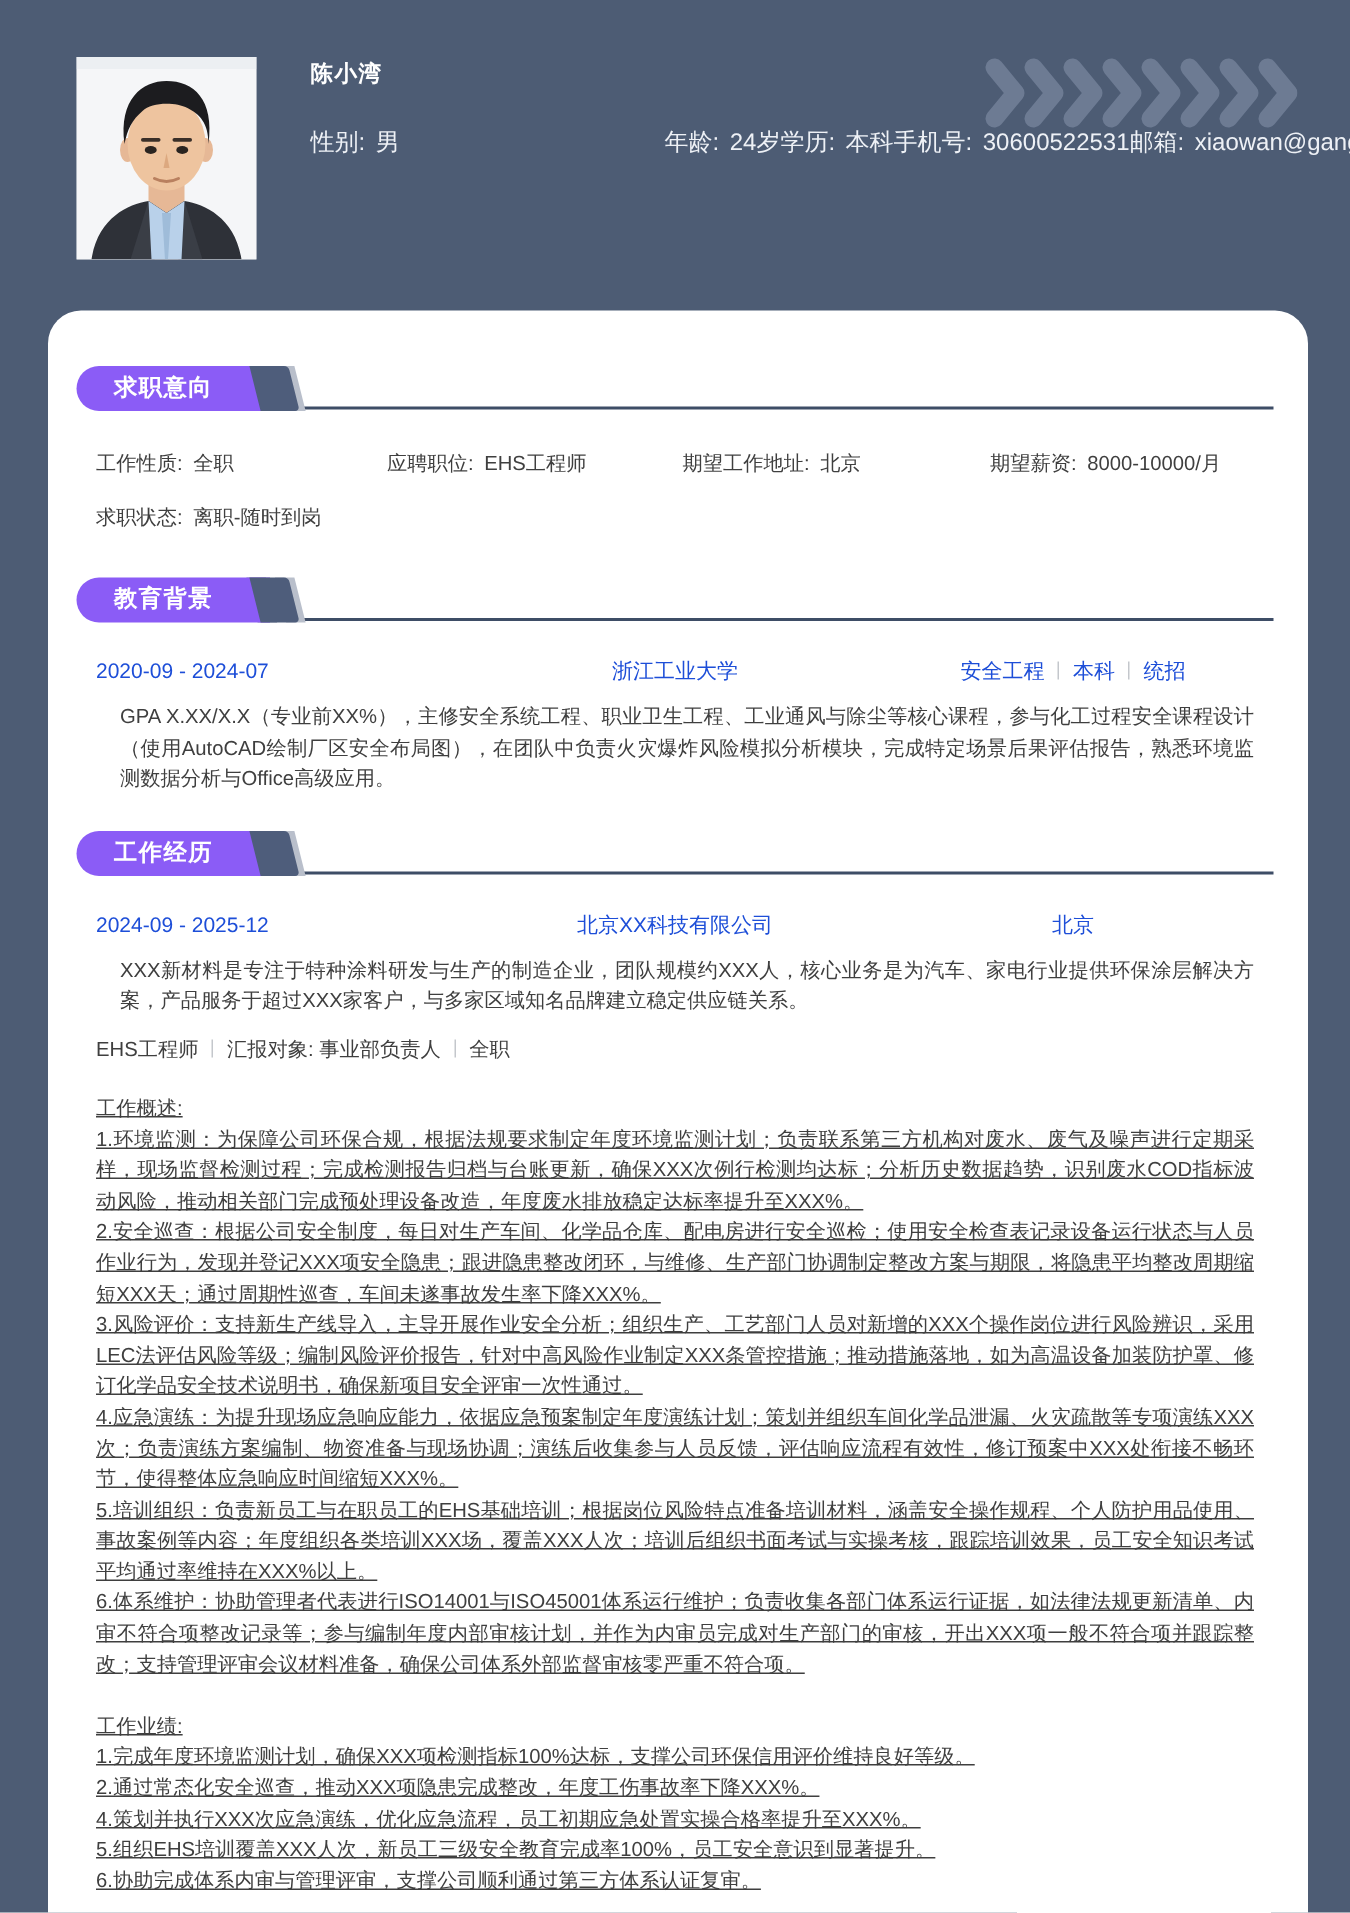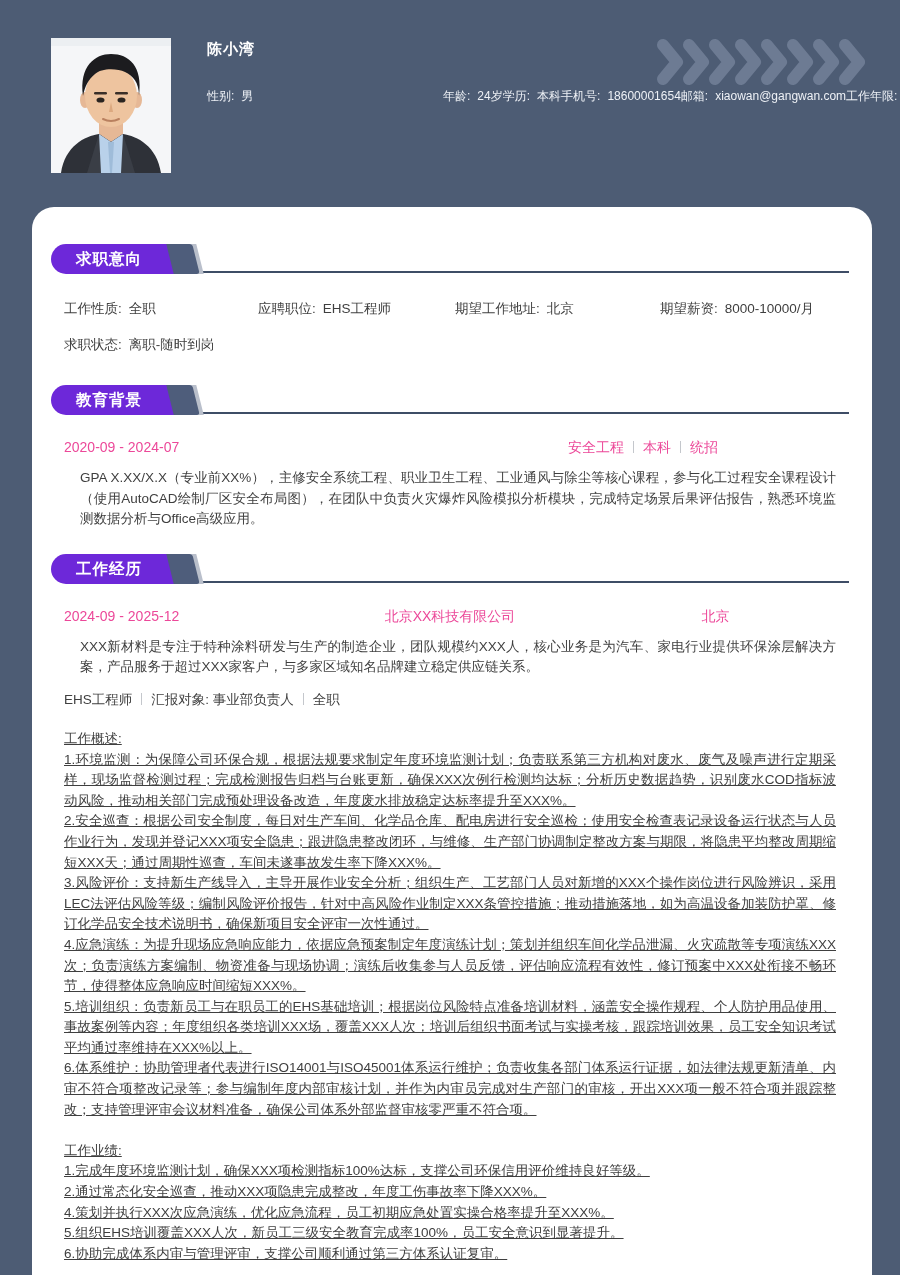--- a/index.html
+++ b/index.html
@@ -18,55 +18,55 @@
   }
   .name{
     position:absolute;left:207px;top:40px;
     color:#ffffff;font-size:15px;font-weight:bold;letter-spacing:1px;
   }
   .detail-grid{
     position:absolute;left:207px;top:83px;width:620px;
     display:grid;grid-template-columns:236px auto;grid-auto-rows:26px;
     grid-auto-flow:column;
   }
-  .detail-item{color:#eef1f6;font-size:12px;line-height:26px;white-space:nowrap;}
+  .detail-item{color:#eef1f6;font-size:16px;line-height:26px;white-space:nowrap;}
   .detail-item .lab{margin-right:7px;}
   .chevrons{position:absolute;left:655px;top:38px;}
   
   .card{
     position:absolute;left:32px;top:207px;width:840px;height:1100px;
     background:#ffffff;border-radius:22px 22px 0 0;
   }
   
   .sec{position:relative;height:30px;margin:0 23px 0 19px;}
   .sec-line{position:absolute;left:150px;right:0;bottom:1px;height:2px;background:#3e4d66;}
   .sec-badge{
     position:absolute;left:0;top:0;width:104px;height:30px;
-    background:#6d28d9;border-radius:16px 0 0 16px;z-index:2;
+    background:#8b5cf6;border-radius:16px 0 0 16px;z-index:2;
     color:#ffffff;font-size:15.5px;font-weight:bold;line-height:30px;
     padding-left:25px;letter-spacing:1px;white-space:nowrap;
   }
   .sec-badge::after{
     content:"";position:absolute;right:-16px;top:0;width:26px;height:30px;
     background:#4e5d7b;transform:skewX(14deg);border-radius:0 3px 3px 0;
   }
   .stripe{position:absolute;top:0;height:30px;width:13px;transform:skewX(14deg);z-index:1;}
   .stripe.s1{left:117px;background:#8790a6;}
   .stripe.s2{left:136px;background:#b9bfcb;}
   
   .content{margin:0 36px 0 32px;color:#3f3f3f;font-size:13.5px;}
   .intent-row1{
     display:grid;grid-template-columns:194px 197px 205px auto;
     margin-top:26px;line-height:18px;
   }
   .intent-row2{margin-top:18px;line-height:18px;}
   .kv .lab{margin-right:7px;}
   .meta-row{
     display:flex;align-items:baseline;margin-top:23px;
-    font-size:14px;color:#ec4899;line-height:18px;
+    font-size:14px;color:#1d4ed8;line-height:18px;
   }
   .meta-row .l{flex:1;text-align:left;}
   .meta-row .c{flex:1.2;text-align:center;}
   .meta-row .r{flex:1;text-align:center;}
   .tagsep{display:inline-block;width:1px;height:12px;background:#c4c7cc;
     margin:0 9px;vertical-align:-1px;}
   .para{margin:12px 0 0 16px;line-height:20.6px;text-align:justify;}
   .role-line{margin-top:13px;line-height:18px;}
   .block{margin-top:20px;}
   .block p{margin:0;line-height:20.6px;text-align:justify;text-decoration:underline;}
@@ -110,21 +110,21 @@
       <path d="M52 81 Q60 85 68 81" stroke="#b9805f" stroke-width="2" fill="none" stroke-linecap="round"></path>
     </svg>
   </div>
 
   <div class="name">陈小湾</div>
 
   <div class="detail-grid">
     <div class="detail-item"><span class="lab">性别:</span><span>男</span></div>
     <div class="detail-item"><span class="lab">年龄:</span><span>24岁</span></div>
     <div class="detail-item"><span class="lab">学历:</span><span>本科</span></div>
-    <div class="detail-item"><span class="lab">手机号:</span><span>18600001654</span></div>
+    <div class="detail-item"><span class="lab">手机号:</span><span>30600522531</span></div>
     <div class="detail-item"><span class="lab">邮箱:</span><span>xiaowan@gangwan.com</span></div>
     <div class="detail-item"><span class="lab">工作年限:</span></div>
 
   </div>
 
   <div class="chevrons">
     <svg width="210" height="48" viewBox="0 0 210 48">
       <g stroke="#6d7b93" stroke-width="12" fill="none" stroke-linecap="round" stroke-linejoin="round">
         <path d="M8 7 L22 24 L8 41"></path>
         <path d="M34 7 L48 24 L34 41"></path>
@@ -159,20 +159,21 @@
 
   <div class="sec sec2">
     <div class="sec-line"></div>
     <div class="stripe s1"></div>
     <div class="stripe s2"></div>
     <div class="sec-badge">教育背景</div>
   </div>
   <div class="content">
     <div class="meta-row">
       <span class="l">2020-09 - 2024-07</span>
+      <span class="c">浙江工业大学</span>
       <span class="r"><span>安全工程</span><span class="tagsep"></span><span>本科</span><span class="tagsep"></span><span>统招</span></span>
     </div>
     <p class="para">GPA X.XX/X.X（专业前XX%），主修安全系统工程、职业卫生工程、工业通风与除尘等核心课程，参与化工过程安全课程设计（使用AutoCAD绘制厂区安全布局图），在团队中负责火灾爆炸风险模拟分析模块，完成特定场景后果评估报告，熟悉环境监测数据分析与Office高级应用。</p>
   </div>
 
   <div class="sec sec3">
     <div class="sec-line"></div>
     <div class="stripe s1"></div>
     <div class="stripe s2"></div>
     <div class="sec-badge">工作经历</div>

